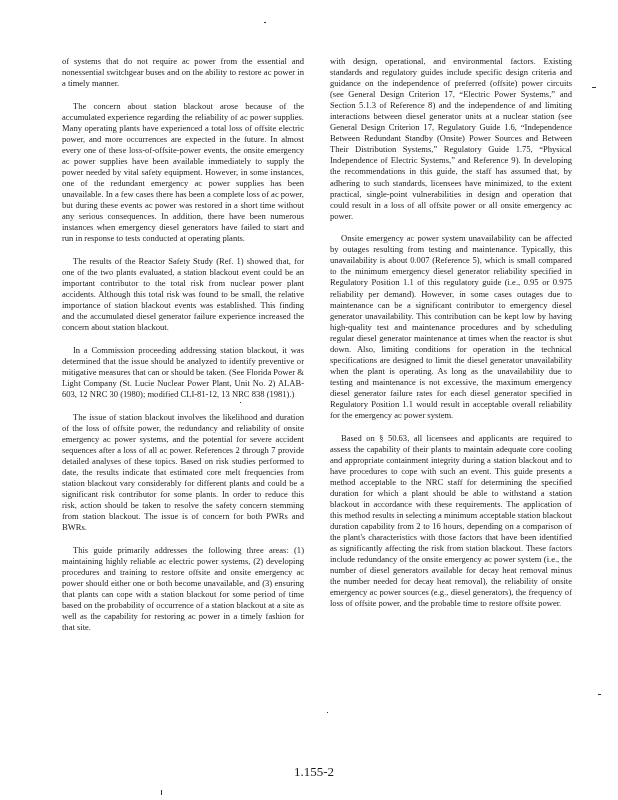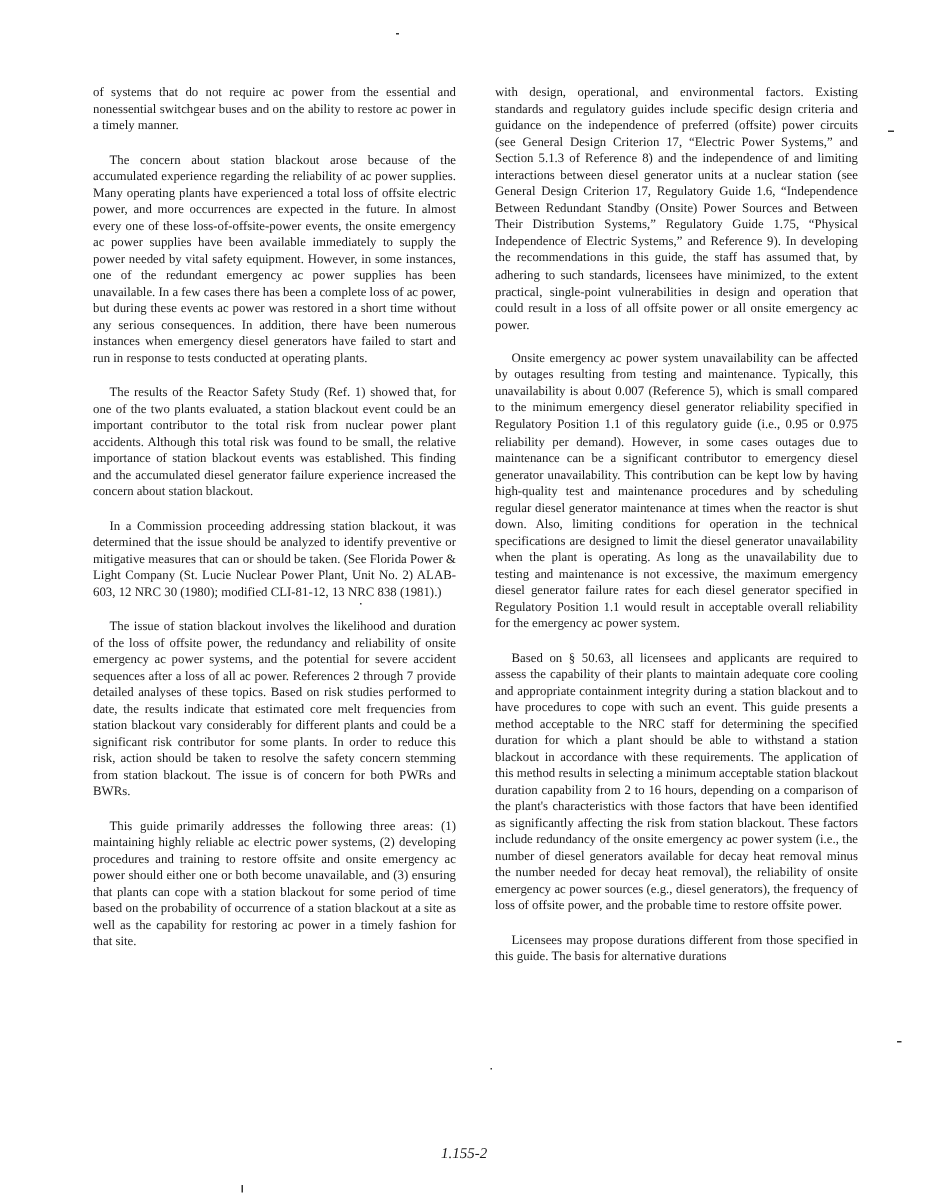--- a/index.html
+++ b/index.html
@@ -7,41 +7,40 @@
     .page {
       position: absolute; left: 0; top: 0; width: 618px; height: 800px;
       background: #ffffff; color: #1a1a1a;
       font-family: "Liberation Serif", "DejaVu Serif", serif;
     }
     .col { position: absolute; top: 28px; font-size: 8.55px; line-height: 11.05px; text-align: justify; margin-top: 28px; }
     .col-left { left: 62px; width: 242px; }
     .col-right { left: 330px; width: 242px; }
     .para { margin: 0 0 11.6px 0; text-indent: 11px; hyphens: manual; }
     .para.noindent { text-indent: 0; }
-    .folio { position: absolute; left: 294px; top: 764px; font-size: 10px; font-family: "Liberation Serif", serif; font-style: italic; }
+    .folio { position: absolute; left: 294px; top: 764px; font-size: 13px; font-family: "Liberation Serif", serif; }
     .speck { position: absolute; background: #333; }
   </style>
 </head>
 <body>
 
 <div class="page">
   <div class="col col-left">
     <p class="para noindent">of systems that do not require ac power from the essential and nonessential switchgear buses and on the ability to restore ac power in a timely manner.</p>
     <p class="para">The concern about station blackout arose because of the accumulated experience regarding the reliability of ac power supplies. Many operating plants have experienced a total loss of offsite electric power, and more occurrences are expected in the future. In almost every one of these loss-of-offsite-power events, the onsite emergency ac power supplies have been available immediately to supply the power needed by vital safety equipment. However, in some instances, one of the redundant emergency ac power supplies has been unavailable. In a few cases there has been a complete loss of ac power, but during these events ac power was restored in a short time without any serious consequences. In addition, there have been numerous instances when emergency diesel generators have failed to start and run in response to tests conducted at operating plants.</p>
     <p class="para">The results of the Reactor Safety Study (Ref. 1) showed that, for one of the two plants evaluated, a station blackout event could be an important contributor to the total risk from nuclear power plant accidents. Although this total risk was found to be small, the relative importance of station blackout events was established. This finding and the accumulated diesel generator failure experience increased the concern about station blackout.</p>
     <p class="para">In a Commission proceeding addressing station blackout, it was determined that the issue should be analyzed to identify preventive or mitigative measures that can or should be taken. (See Florida Power &amp; Light Company (St. Lucie Nuclear Power Plant, Unit No. 2) ALAB-603, 12 NRC 30 (1980); modified CLI-81-12, 13 NRC 838 (1981).)</p>
     <p class="para">The issue of station blackout involves the likelihood and duration of the loss of offsite power, the redundancy and reliability of onsite emergency ac power systems, and the potential for severe accident sequences after a loss of all ac power. References 2 through 7 provide detailed analyses of these topics. Based on risk studies performed to date, the results indicate that estimated core melt frequencies from station blackout vary considerably for different plants and could be a significant risk contributor for some plants. In order to reduce this risk, action should be taken to resolve the safety concern stemming from station blackout. The issue is of concern for both PWRs and BWRs.</p>
     <p class="para">This guide primarily addresses the following three areas: (1) maintaining highly reliable ac electric power systems, (2) developing procedures and training to restore offsite and onsite emergency ac power should either one or both become unavailable, and (3) ensuring that plants can cope with a station blackout for some period of time based on the probability of occurrence of a station blackout at a site as well as the capability for restoring ac power in a timely fashion for that site.</p>
   </div>
 
   <div class="col col-right">
     <p class="para noindent">with design, operational, and environmental factors. Existing standards and regulatory guides include specific design criteria and guidance on the independence of preferred (offsite) power circuits (see General Design Criterion 17, “Electric Power Systems,” and Section 5.1.3 of Reference 8) and the independence of and limiting interactions between diesel generator units at a nuclear station (see General Design Criterion 17, Regulatory Guide 1.6, “Independence Between Redundant Standby (Onsite) Power Sources and Between Their Distribution Systems,” Regulatory Guide 1.75, “Physical Independence of Electric Systems,” and Reference 9). In developing the recommendations in this guide, the staff has assumed that, by adhering to such standards, licensees have minimized, to the extent practical, single-point vulnerabilities in design and operation that could result in a loss of all offsite power or all onsite emergency ac power.</p>
     <p class="para">Onsite emergency ac power system unavailability can be affected by outages resulting from testing and maintenance. Typically, this unavailability is about 0.007 (Reference 5), which is small compared to the minimum emergency diesel generator reliability specified in Regulatory Position 1.1 of this regulatory guide (i.e., 0.95 or 0.975 reliability per demand). However, in some cases outages due to maintenance can be a significant contributor to emergency diesel generator unavailability. This contribution can be kept low by having high-quality test and maintenance procedures and by scheduling regular diesel generator maintenance at times when the reactor is shut down. Also, limiting conditions for operation in the technical specifications are designed to limit the diesel generator unavailability when the plant is operating. As long as the unavailability due to testing and maintenance is not excessive, the maximum emergency diesel generator failure rates for each diesel generator specified in Regulatory Position 1.1 would result in acceptable overall reliability for the emergency ac power system.</p>
     <p class="para">Based on § 50.63, all licensees and applicants are required to assess the capability of their plants to maintain adequate core cooling and appropriate containment integrity during a station blackout and to have procedures to cope with such an event. This guide presents a method acceptable to the NRC staff for determining the specified duration for which a plant should be able to withstand a station blackout in accordance with these requirements. The application of this method results in selecting a minimum acceptable station blackout duration capability from 2 to 16 hours, depending on a comparison of the plant's characteristics with those factors that have been identified as significantly affecting the risk from station blackout. These factors include redundancy of the onsite emergency ac power system (i.e., the number of diesel generators available for decay heat removal minus the number needed for decay heat removal), the reliability of onsite emergency ac power sources (e.g., diesel generators), the frequency of loss of offsite power, and the probable time to restore offsite power.</p>
-    <p class="para">Licensees may propose durations different from those specified in this guide. The basis for alternative durations</p>
   </div>
 
   <div class="folio">1.155-2</div>
 
   <div class="speck" style="left:264px;top:22px;width:2px;height:1px;"></div>
   <div class="speck" style="left:592px;top:87px;width:4px;height:1px;"></div>
   <div class="speck" style="left:240px;top:402px;width:1px;height:1px;"></div>
   <div class="speck" style="left:161px;top:790px;width:1px;height:5px;"></div>
   <div class="speck" style="left:598px;top:694px;width:3px;height:1px;"></div>
   <div class="speck" style="left:327px;top:712px;width:1px;height:1px;"></div>

